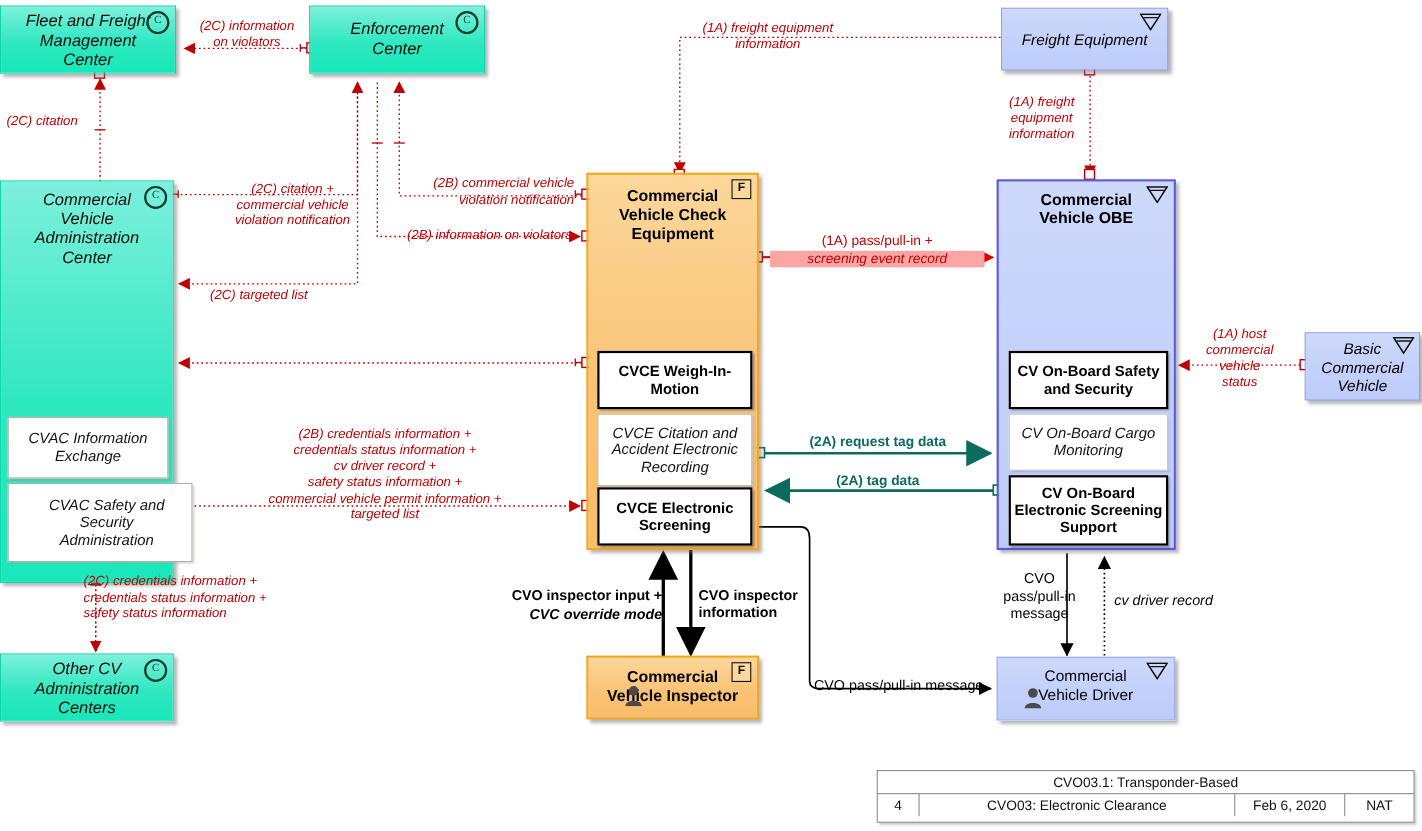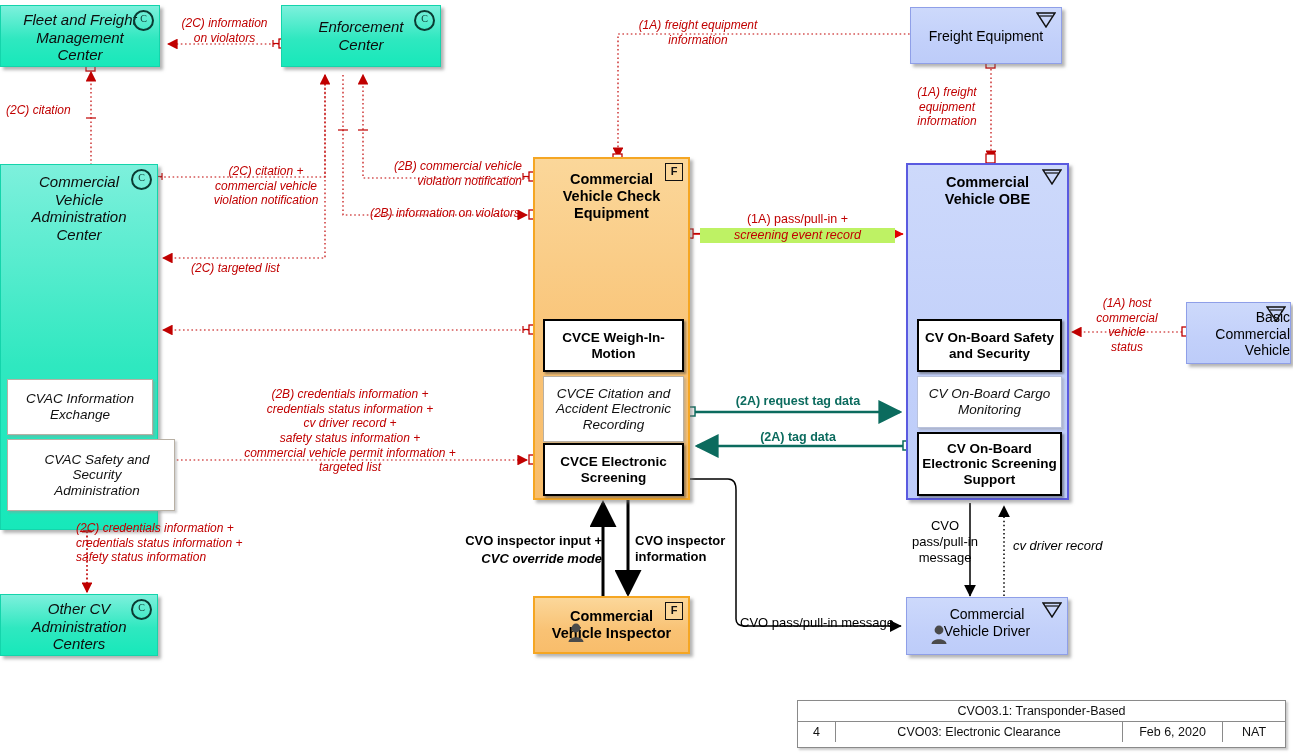--- a/index.html
+++ b/index.html
@@ -22,21 +22,21 @@
   }
   .vehicle.thin{border-width:1px;border-color:#8f9fe8;}
   .node .title{
     position:absolute;left:0;right:0;top:0;text-align:center;
     padding-top:5px;line-height:1.18;
   }
   .ctr .title{font-style:italic;font-size:15px;color:#0d0d0d;}
   .field .title{font-weight:bold;font-size:14.5px;color:#000;}
   .vehicle .title{font-size:14.5px;color:#000;}
   .vehicle.bold .title{font-weight:bold;}
-  .vehicle.ital .title{}
+  .vehicle.ital .title{font-style:italic;}
 
   
   .badge{position:absolute;right:5px;top:4px;width:17px;height:17px;}
   .badge.c{border:2px solid #0a3b33;border-radius:50%;font-size:10px;line-height:13px;
            text-align:center;color:#0a3b33;font-family:"Liberation Serif",serif;}
   .badge.v{width:20px;height:16px;}
   .badge.f{width:16px;height:16px;border:1.5px solid #111;background:#fbd79a;
            font-size:11px;font-weight:bold;line-height:14px;text-align:center;color:#111;}
 
   
@@ -242,21 +242,21 @@
     </div>
     <div class="sub excluded blue" style="left:9px;top:211px;width:145px;height:52px;">
       <span>CV On-Board Cargo<br>Monitoring</span>
     </div>
     <div class="sub included" style="left:9px;top:267px;width:145px;height:64px;">
       <span>CV On-Board<br>Electronic Screening<br>Support</span>
     </div>
   </div>
 
   <div class="node vehicle thin ital" style="left:1186px;top:302px;width:105px;height:62px;">
-    <div class="title" style="padding-top:6px;font-size:14px;text-align:right;">Basic<br>Commercial<br>Vehicle</div>
+    <div class="title" style="padding-top:6px;font-size:14px;">Basic<br>Commercial<br>Vehicle</div>
     <svg class="badge v" viewBox="0 0 20 16" style="right:4px;top:3px;">
       <path d="M1,1 L19,1 L10,15 z" fill="none" stroke="#111" stroke-width="1.4"></path>
       <path d="M3.5,4 L16.5,4" stroke="#111" stroke-width="1.2"></path>
     </svg>
   </div>
 
   <div class="node ctr" style="left:0px;top:594px;width:158px;height:62px;">
     <div class="title">Other CV<br>Administration<br>Centers</div>
     <div class="badge c">C</div>
   </div>
@@ -297,21 +297,21 @@
   <div class="lbl r" style="left:340px;top:206px;width:180px;">(2B) information on violators</div>
 
   <div class="lbl l" style="left:191px;top:261px;width:160px;">(2C) targeted list</div>
 
 
   <div class="lbl ctr-al" style="left:176px;top:387px;width:348px;">(2B) credentials information +<br>credentials status information +<br>cv driver record +<br>safety status information +<br>commercial vehicle permit information +<br>targeted list</div>
 
   <div class="lbl l" style="left:76px;top:521px;width:260px;">(2C) credentials information +<br>credentials status information +<br>safety status information</div>
 
   <div class="lbl ctr-al plain" style="left:700px;top:212px;width:195px;color:#c00000;font-size:12.5px;">(1A) pass/pull-in +</div>
-  <div class="lbl ctr-al plaini" style="left:700px;top:228px;width:195px;color:#c00000;font-size:12.5px;background:#bef264;">screening event record</div>
+  <div class="lbl ctr-al plaini" style="left:700px;top:228px;width:195px;color:#c00000;font-size:12.5px;background:#fca5a5;">screening event record</div>
 
   <div class="lbl ctr-al" style="left:1078px;top:296px;width:98px;">(1A) host<br>commercial<br>vehicle<br>status</div>
 
   <div class="lbl ctr-al green" style="left:705px;top:394px;width:186px;">(2A) request tag data</div>
 
   <div class="lbl ctr-al green" style="left:705px;top:430px;width:186px;">(2A) tag data</div>
 
   <div class="lbl r black" style="left:440px;top:533px;width:162px;">CVO inspector input +</div>
   <div class="lbl r blacki" style="left:440px;top:551px;width:162px;">CVC override mode</div>
 

